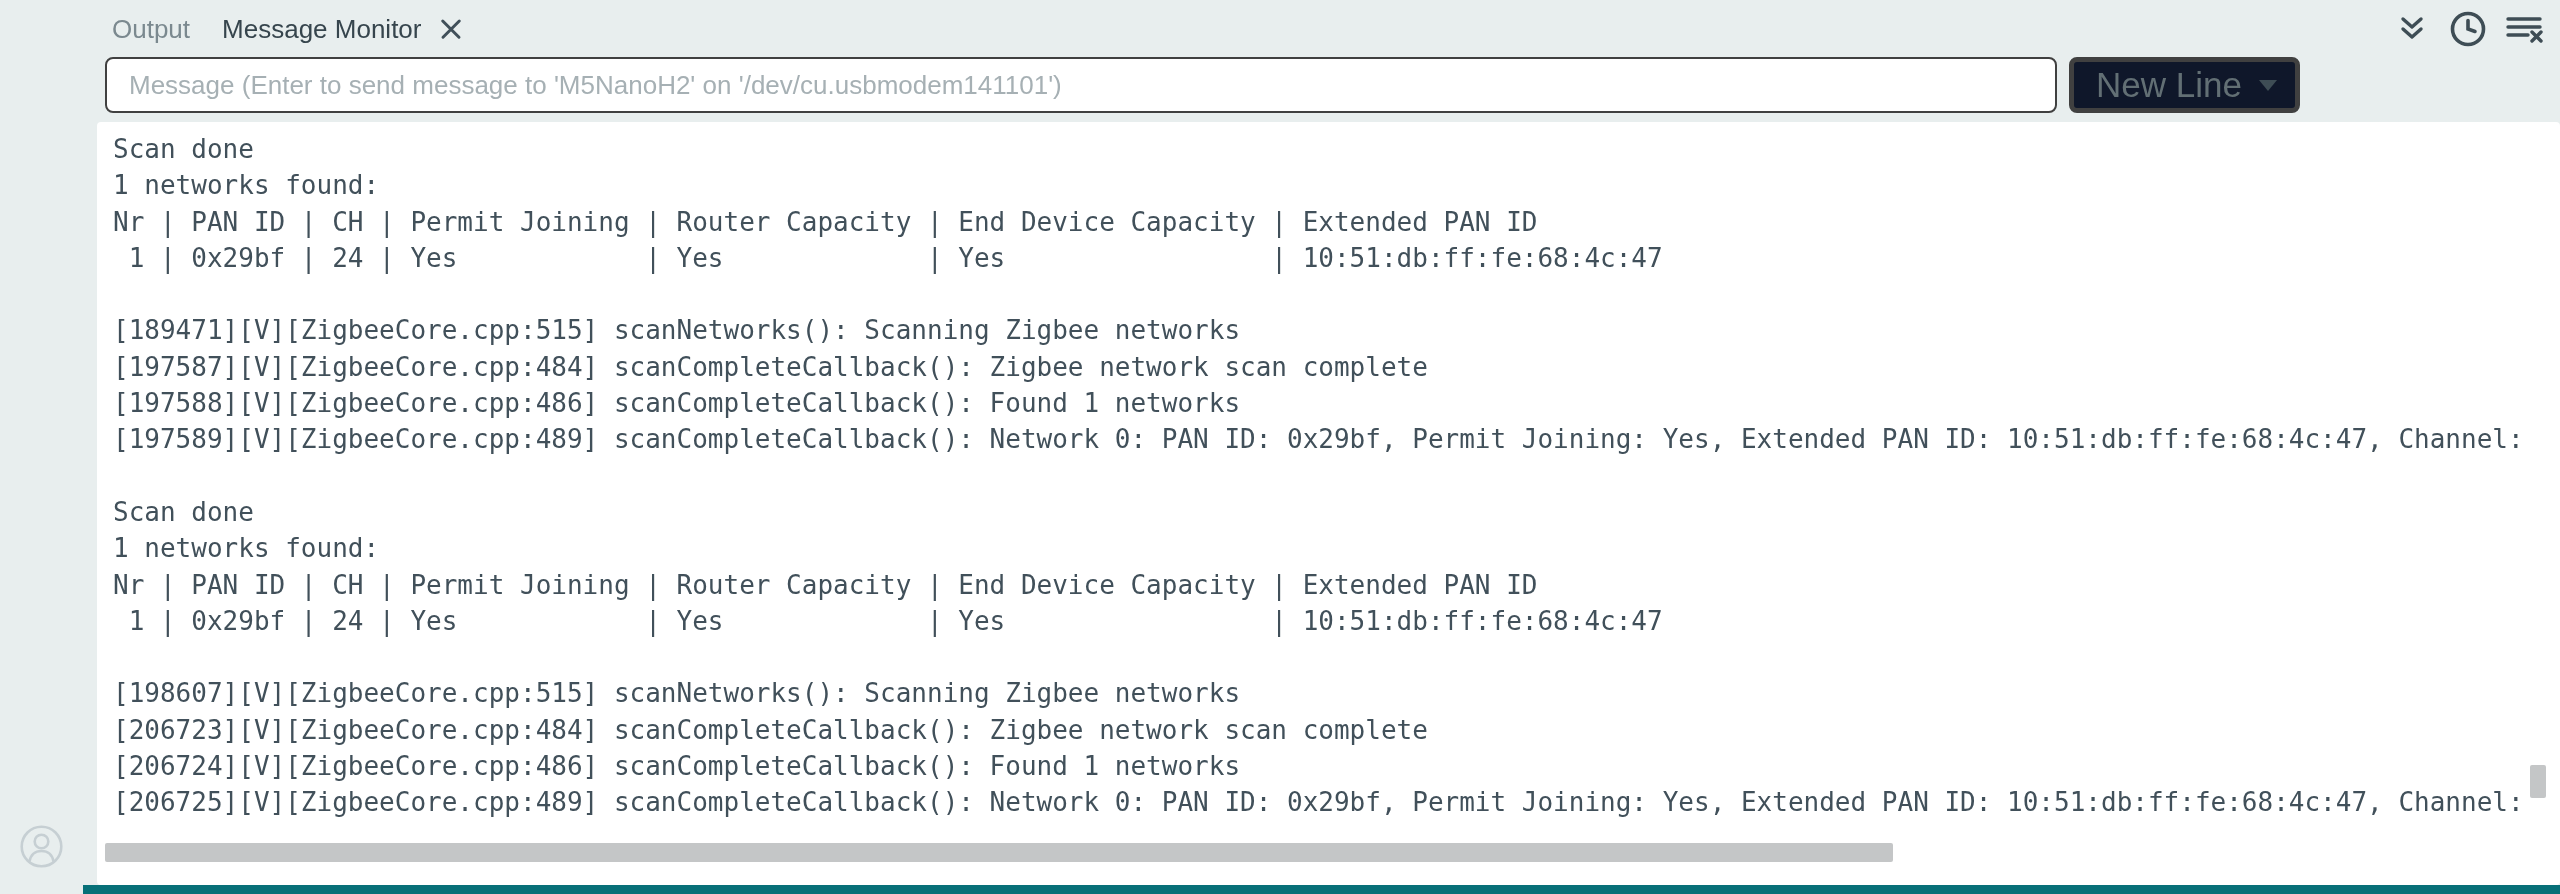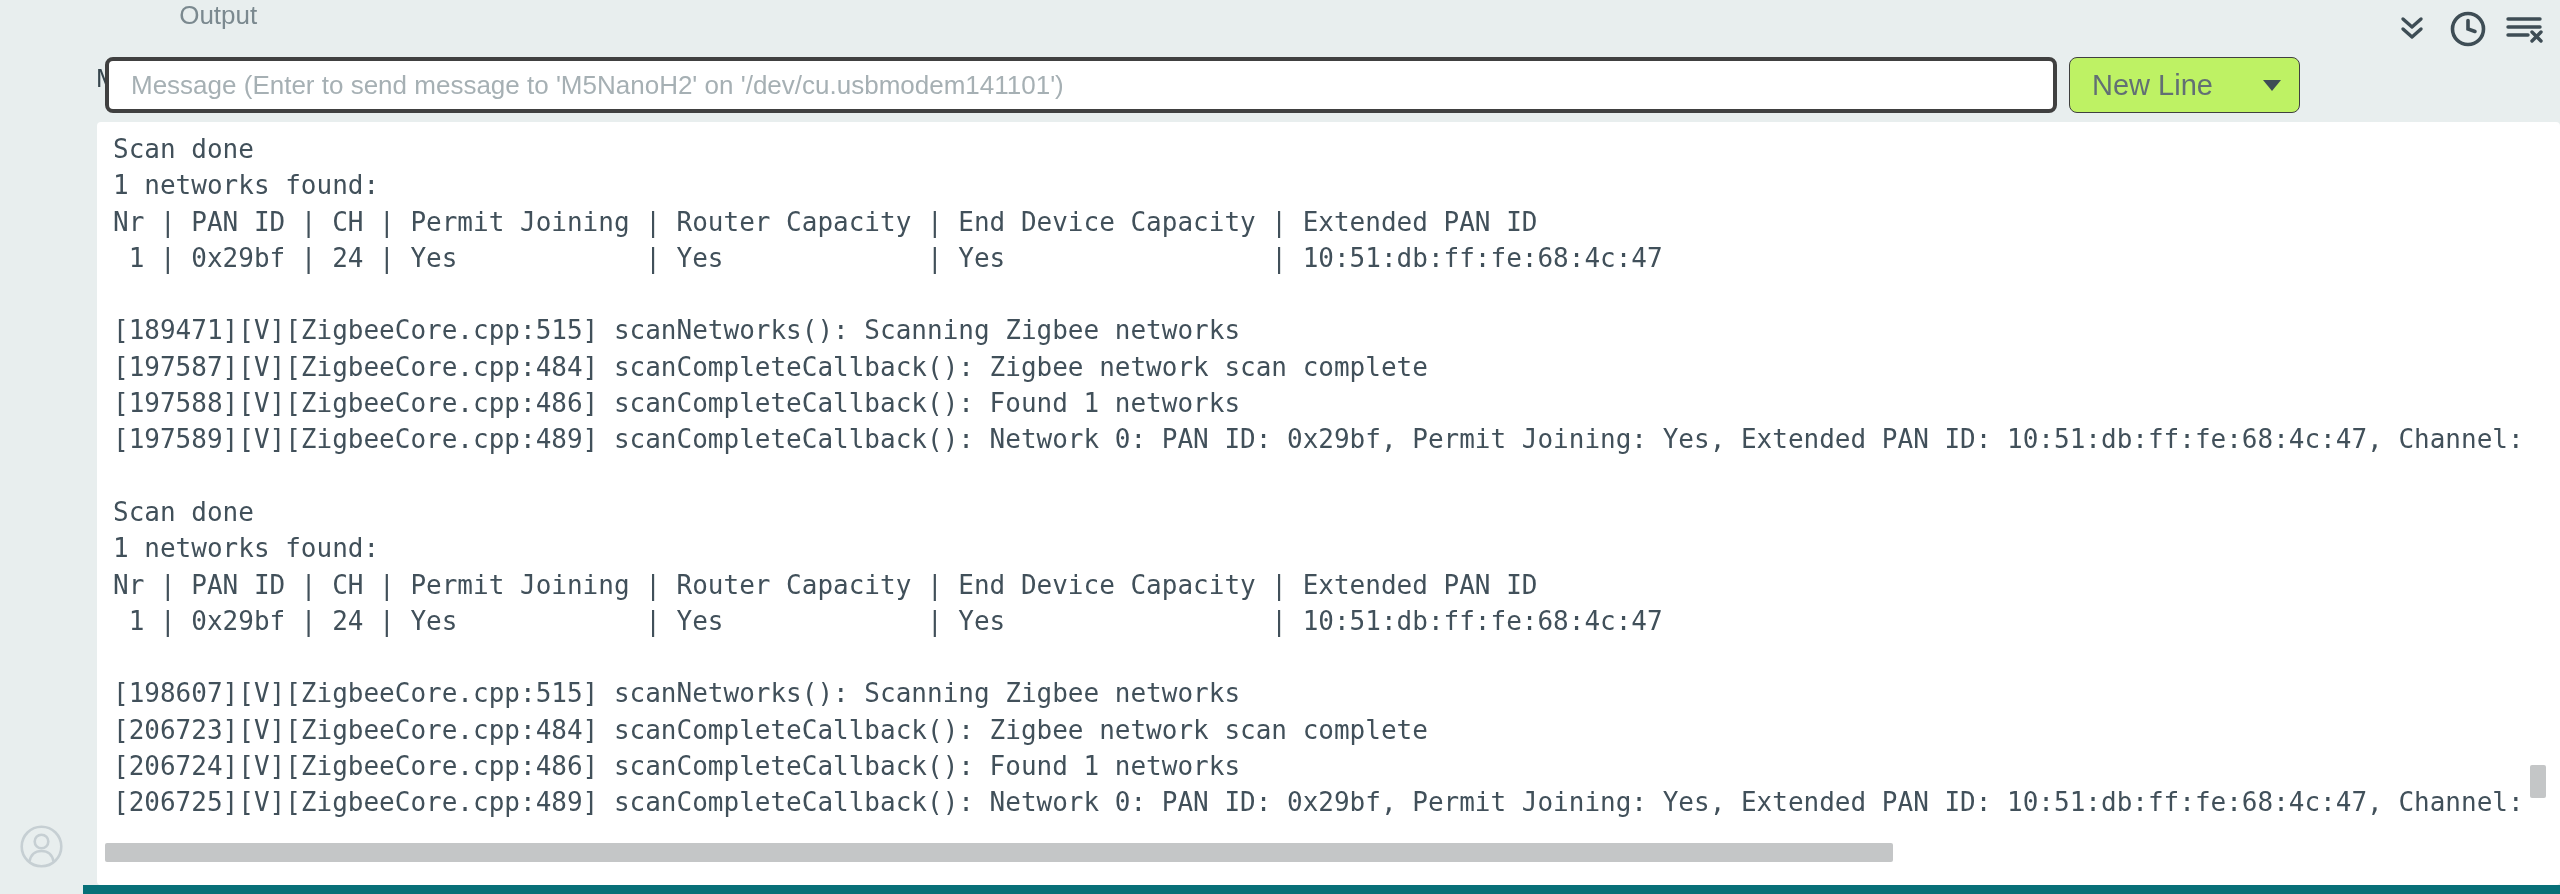--- a/index.html
+++ b/index.html
@@ -6,22 +6,22 @@
   html,body { width:2560px; height:894px; }
   body { font-family:"Liberation Sans", sans-serif; }
 
   .app {
     position:relative; width:2560px; height:894px;
     background:#e8eeee; overflow:hidden;
   }
 
   
   .tabbar {
-    position:absolute; left:96px; top:0; height:58px;
-    display:flex; align-items:center; gap:32px;flex-direction:column;
+    position:absolute; left:112px; top:0; height:58px;
+    display:flex; align-items:center; gap:32px;
   }
   .tab { display:flex; align-items:center; gap:15px; font-size:26px; cursor:pointer; }
   .tab .tab-label { color:#7b898f; }
   .tab.active .tab-label { color:#36454d; }
   .tab-close { width:30px; height:30px; position:relative; }
   .tab-close::before, .tab-close::after {
     content:""; position:absolute; left:50%; top:50%; width:26px; height:2.6px;
     background:#41505a; border-radius:2px;
   }
   .tab-close::before { transform:translate(-50%,-50%) rotate(45deg); }
@@ -31,30 +31,30 @@
     position:absolute; right:16px; top:4px; height:50px;
     display:flex; align-items:center; gap:16px;
   }
   .tool-btn { width:40px; height:40px; display:flex; align-items:center; justify-content:center; cursor:pointer; }
   .tool-btn svg { display:block; }
 
   
   .input-row { position:absolute; left:0; top:57px; width:2560px; height:56px; }
   .msg-input {
     position:absolute; left:105px; top:0; width:1952px; height:56px;
-    background:#ffffff; border:4px solid #404040; border-radius:8px;
+    background:#ffffff; border:2px solid #404040; border-radius:8px;
     font-family:"Liberation Sans", sans-serif;
     font-size:26px; color:#737373; padding:0 22px; outline:none;
   }
   .msg-input::placeholder { color:#a6b0b4; }
   .select-box {
-    position:absolute; top:0; height:56px; background:#bef264;
-    border:1px solid #404040; border-radius:8px;
+    position:absolute; top:0; height:56px; background:#0f172a;
+    border:5px solid #404040; border-radius:8px;
     display:flex; align-items:center; justify-content:space-between;
-    padding:0 18px 0 22px; font-size:29px; color:#626f74; cursor:pointer;
+    padding:0 18px 0 22px; font-size:35px; color:#626f74; cursor:pointer;
   }
   .select-line-ending { left:2069px; width:231px; }
   .select-baud       { left:2312px; width:230px; }
   .caret-down {
     width:0; height:0; border-left:9px solid transparent; border-right:9px solid transparent;
     border-top:11px solid #3e4d55;
   }
 
   
   .console {

